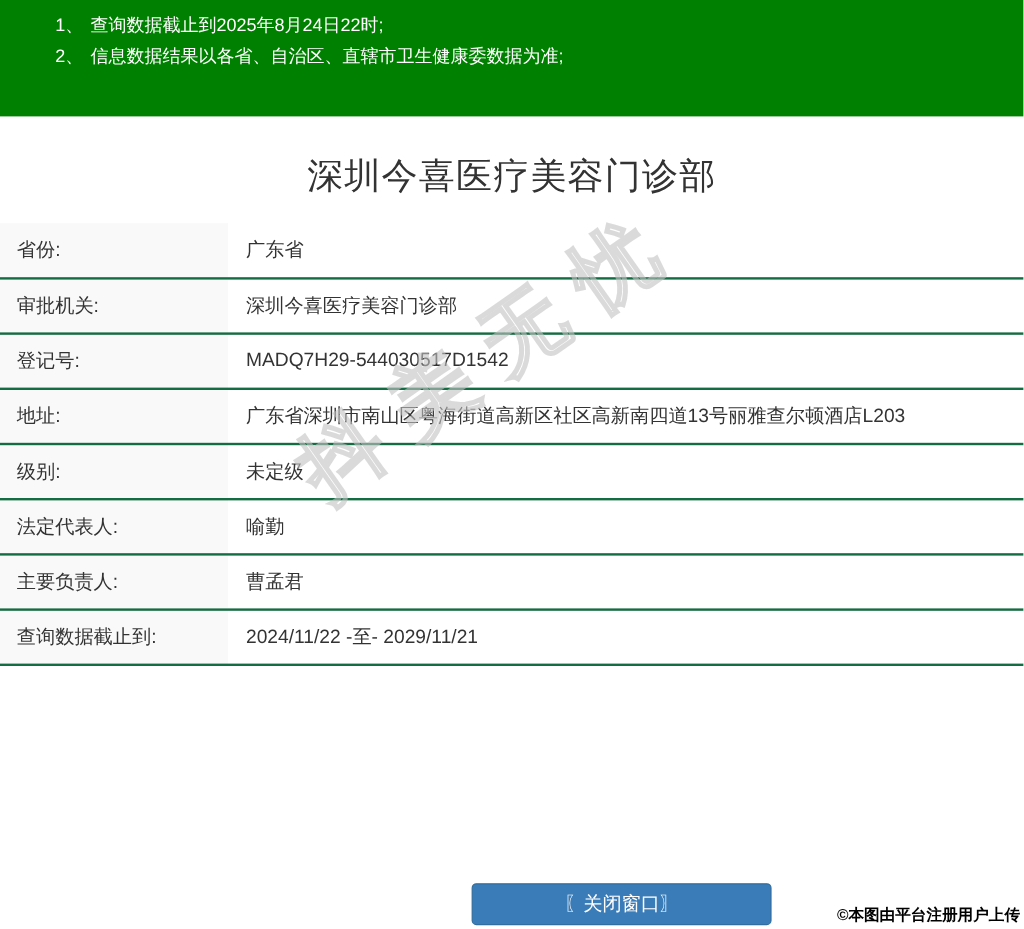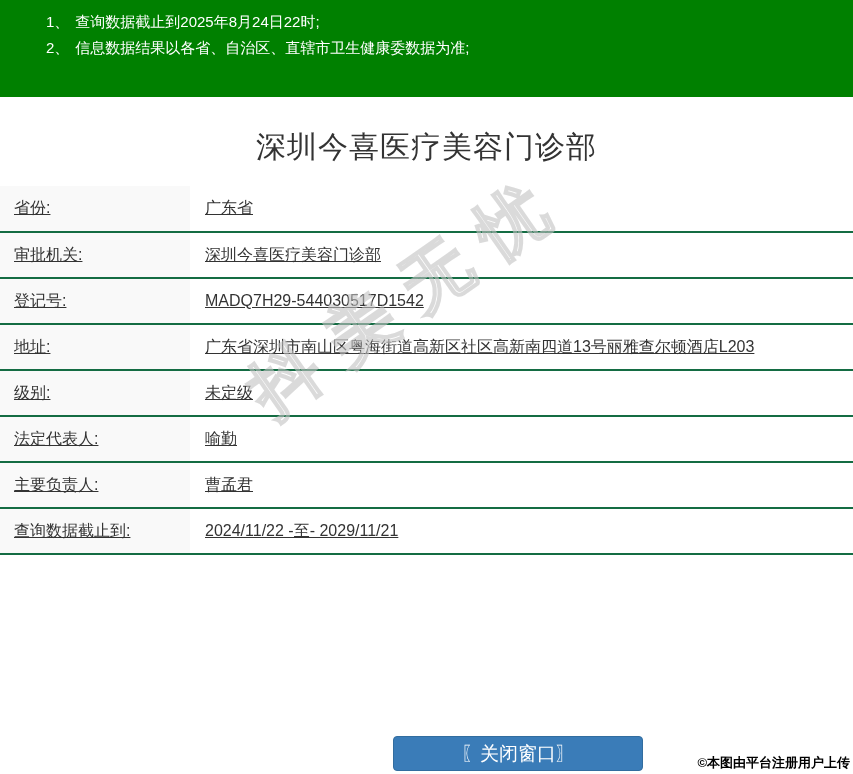--- a/index.html
+++ b/index.html
@@ -33,21 +33,20 @@
     font-weight: 400;
     color: #333;
     letter-spacing: 1px;
   }
   
   .info-table {
     width: 853px;
     border-collapse: collapse;
     margin-top: 18px;
     table-layout: fixed;
-    text-decoration: underline;
   }
   .info-table td {
     border-bottom: 2px solid #146c43;
     height: 46px;
     font-size: 16px;
     vertical-align: middle;
   }
   .info-table td.lbl {
     width: 190px;
     background: #f9f9f9;
@@ -80,21 +79,21 @@
   .close-btn {
     position: absolute;
     left: 393px;
     top: 736px;
     width: 250px;
     height: 35px;
     background: #3a7cb8;
     border: 1px solid #326d9f;
     border-radius: 4px;
     color: #ffffff;
-    font-size: 19px;
+    font-size: 16px;
     font-family: inherit;
     text-align: center;
     line-height: 32px;
     cursor: pointer;
   }
   
   .credit {
     position: absolute;
     right: 3px;
     bottom: 2px;

